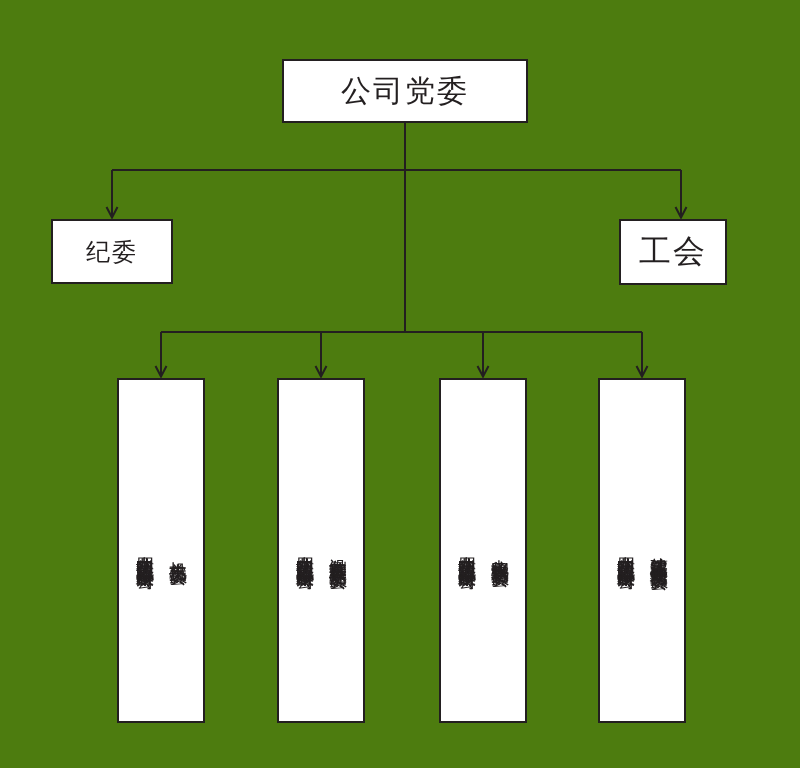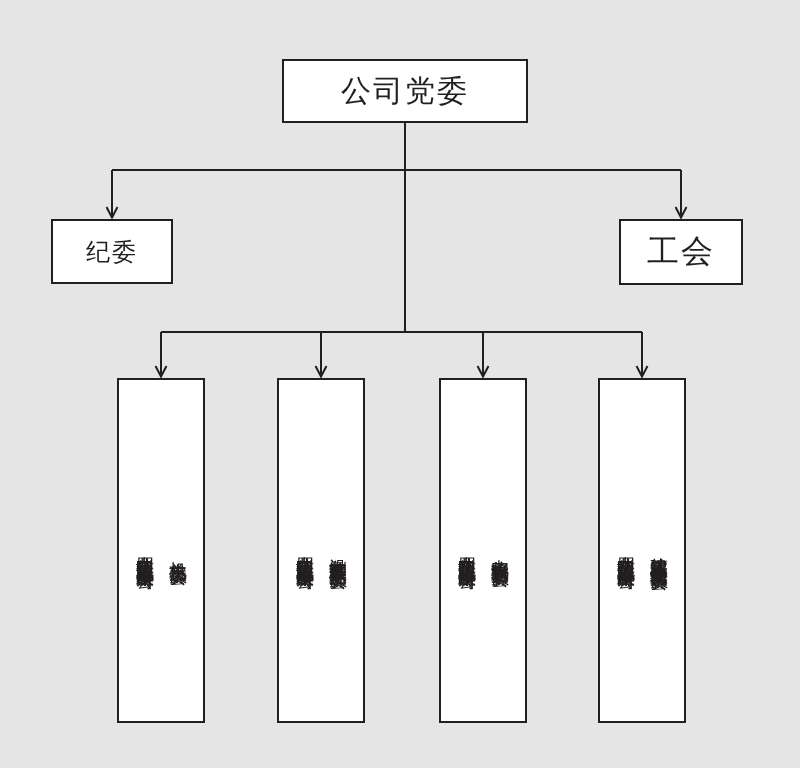--- a/index.html
+++ b/index.html
@@ -1,30 +1,30 @@
 <!DOCTYPE html>
 <html><head>
 <meta charset="utf-8">
 <style>
   * { margin:0; padding:0; box-sizing:border-box; }
   html,body { background:#ffffff; }
   body { font-family:"Liberation Sans", sans-serif; color:#231f20; }
   .canvas {
     position:relative; width:800px; height:768px;
-    background:#e5e5e5; overflow:hidden;text-decoration:underline;
+    background:#4d7c0f; overflow:hidden;text-decoration:underline;
   }
   .connectors { position:absolute; left:0; top:0; width:800px; height:768px; }
   .box {
     position:absolute; border:2px solid #231f20; background:#ffffff;
     display:flex; align-items:center; justify-content:center;
     color:#231f20;
   }
   .top-box   { left:282px; top:59px;  width:246px; height:64px; font-size:30px; letter-spacing:2px; }
   .left-box  { left:51px;  top:219px; width:122px; height:65px; font-size:24px; letter-spacing:2px; }
-  .right-box { left:619px; top:219px; width:124px; height:66px; font-size:32px; letter-spacing:2px; }
+  .right-box { left:619px; top:219px; width:108px; height:66px; font-size:32px; letter-spacing:2px; }
   .vbox { top:378px; width:88px; height:345px; display:flex; justify-content:center; align-items:stretch; }
   .vbox-1 { left:117px; }
   .vbox-2 { left:277px; }
   .vbox-3 { left:439px; }
   .vbox-4 { left:598px; }
   .vtext {
     writing-mode:vertical-lr; text-orientation:upright;
     height:100%; font-size:18px; line-height:33px;
     letter-spacing:1px; text-align:center; white-space:nowrap;
   }

